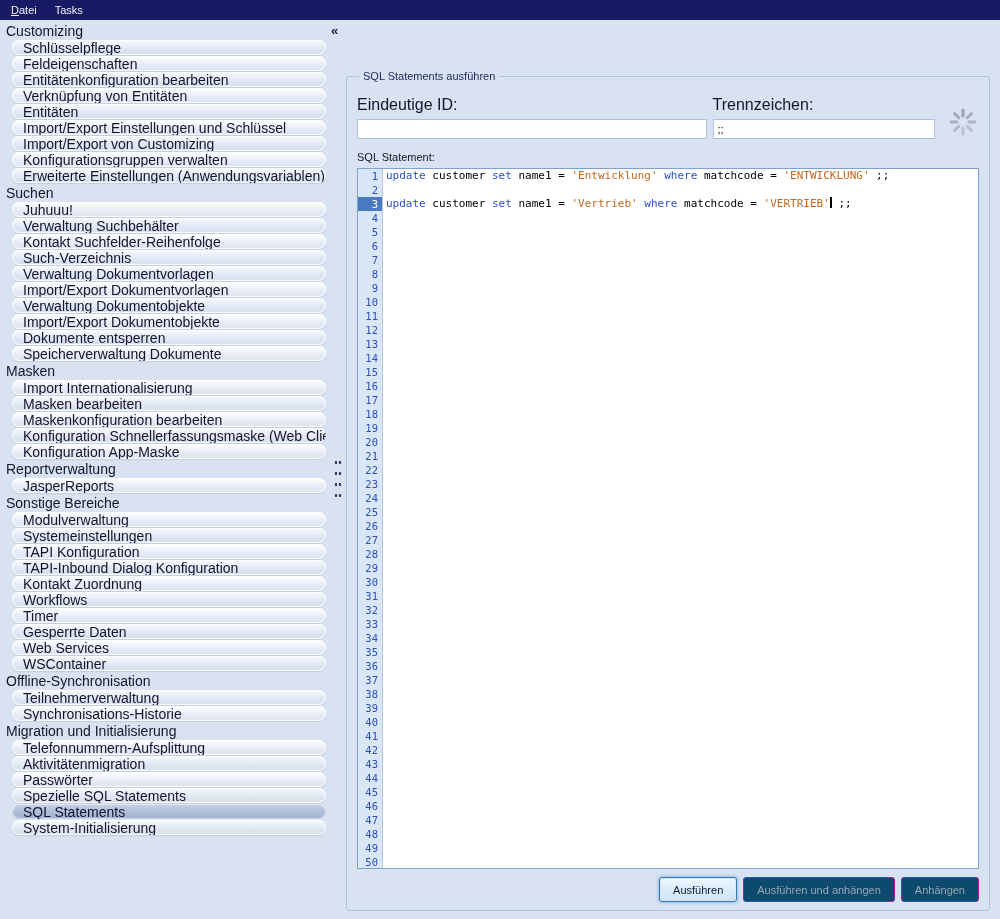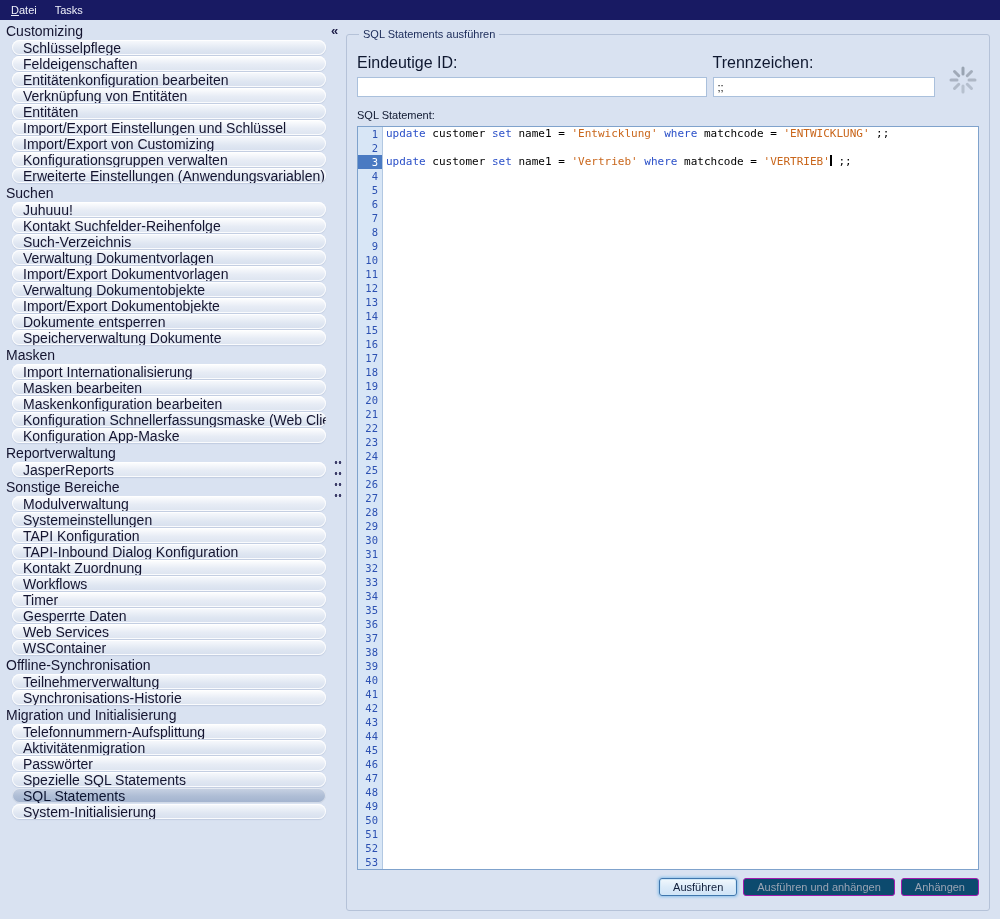--- a/index.html
+++ b/index.html
@@ -58,21 +58,21 @@
   .grip {
     position: absolute; top: 435px; left: 4px;
     width: 8px; height: 44px;
     background-image: radial-gradient(circle, #3b3c68 1.1px, transparent 1.6px);
     background-size: 4px 11px;
     background-position: 0 2px;
     cursor: col-resize;
   }
 
   
-  .main { flex: 1; padding: 8px 10px 8px 0; min-width: 0; }
+  .main { flex: 1; padding: 8px 10px 8px 0; min-width: 0; margin-top: 42px; }
   .groupbox {
     width: 100%; height: 100%; margin: 0; min-width: 0;
     border: 1px solid #b5c2d8; border-radius: 3px;
     padding: 2px 10px 8px 10px;
     display: flex; flex-direction: column;
   }
   .groupbox legend {
     font-size: 11px; color: #1a2a58; padding: 0 4px; margin-left: 2px;
   }
 
@@ -113,21 +113,21 @@
   .tok-string  { color: var(--str-color, #c9661b); }
   .tok-plain   { color: var(--plain-color, #000000); }
   .caret {
     display: inline-block; width: 2px; height: 11px;
     background: #000; vertical-align: -1px;
   }
 
   
   .buttons { display: flex; justify-content: flex-end; gap: 6px; margin-top: 8px; }
   .btn {
-    height: 18px; min-width: 74px; padding: 0 13px;
+    height: 25px; min-width: 74px; padding: 0 13px;
     font-family: "Liberation Sans", sans-serif; font-size: 11px;
     border-radius: 3px; cursor: pointer;
     background: linear-gradient(180deg, #f4f6fa, #e2e8f1);
     border: 1px solid #b9c4d4; color: #1a2440;
   }
   .btn-default {
     background: linear-gradient(180deg, #f1f8fd 0%, #dcebf9 50%, #cfe3f6 100%);
     border: 1px solid #3f76ad;
     box-shadow: 0 0 3px 1px #8cc0ea, inset 0 0 0 1px #cfe7f8;
     color: #0e1c38;
@@ -181,20 +181,23 @@
           <span>Konfigurationsgruppen verwalten</span>
         </div>
         <div class="row item alt">
           <span>Erweiterte Einstellungen (Anwendungsvariablen)</span>
         </div>
         <div class="row header alt">
           <span>Suchen</span>
         </div>
         <div class="row item">
           <span>Juhuuu!</span>
+        </div>
+        <div class="row item alt">
+          <span>Verwaltung Suchbehälter</span>
         </div>
         <div class="row item">
           <span>Kontakt Suchfelder-Reihenfolge</span>
         </div>
         <div class="row item alt">
           <span>Such-Verzeichnis</span>
         </div>
         <div class="row item alt">
           <span>Verwaltung Dokumentvorlagen</span>
         </div>

